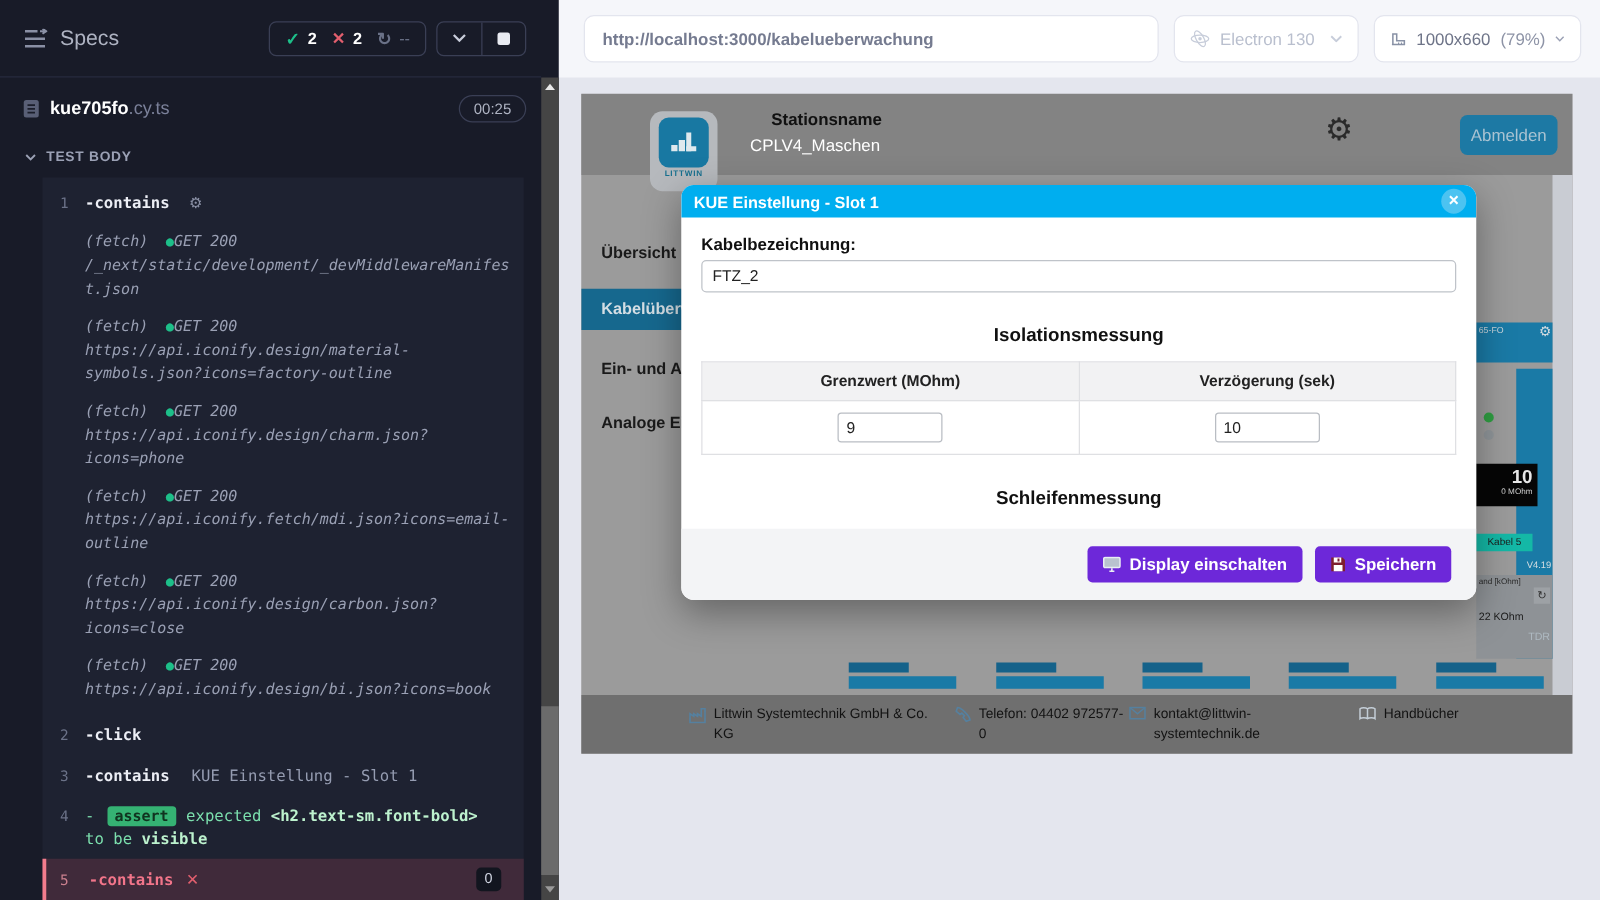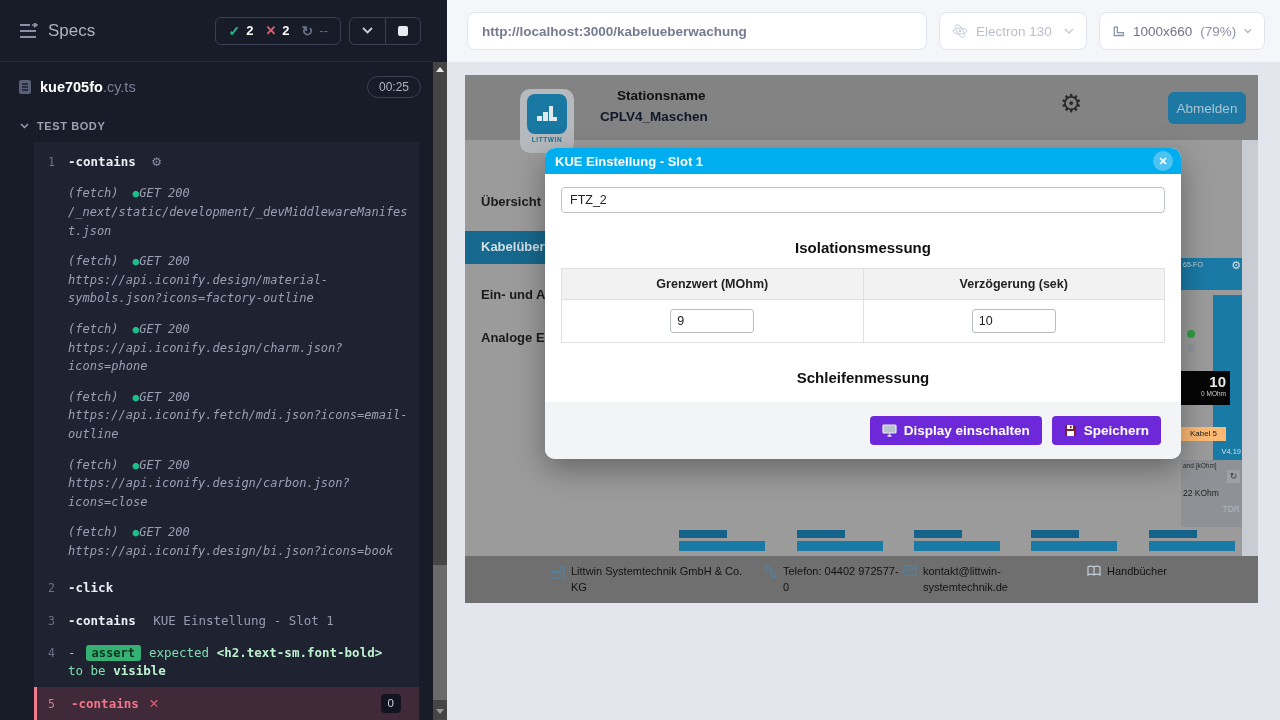--- a/index.html
+++ b/index.html
@@ -89,21 +89,21 @@
   
   .app { position:absolute; left:18px; top:13px; width:793px; height:528px;
          background:#9b9b9b; overflow:hidden; }
   .app-header { position:absolute; left:0; top:0; right:0; height:65px; background:#838383; }
   .logo-tile { position:absolute; left:55px; top:14px; width:54px; height:64px;
                background:#b6b9bd; border-radius:10px; z-index:3; text-align:center; padding-top:5px; }
   .logo-sq { width:40px; height:40px; background:#1878a2; border-radius:8px; margin:0 auto;
              display:flex; align-items:center; justify-content:center; }
   .logo-word { font-size:6.5px; font-weight:bold; color:#17708f; letter-spacing:.6px; margin-top:2px; }
   .station-label { position:absolute; left:152px; top:13px; font-size:13.5px; font-weight:bold; color:#111; }
-  .station-value { position:absolute; left:135px; top:34px; font-size:13.5px; color:#0f172a;font-weight:bold; }
+  .station-value { position:absolute; left:135px; top:34px; font-size:13.5px; color:#ffffff; }
   .app-gear { position:absolute; left:595px; top:14px; font-size:25px; color:#2a2a2a; cursor:pointer; }
   .logout-btn { position:absolute; left:703px; top:17px; width:78px; height:32px; background:#1d79a4;
                 border:none; border-radius:6px; color:#a9c3d2; font-size:13.5px;
                 font-family:"Liberation Sans", sans-serif; }
   .nav-item { position:absolute; left:16px; font-size:13px; font-weight:bold; color:#1a1a1a; white-space:nowrap; }
   .nav-sel { position:absolute; left:0; top:156px; width:90px; height:33px; background:#16688e; z-index:1; }
   .nav-sel span { position:absolute; left:16px; top:8px; color:#d4dee4; font-size:13px; font-weight:bold; white-space:nowrap; }
 
   
   .frag { position:absolute; left:716px; top:180px; width:61px; height:292px; z-index:2; }
@@ -111,21 +111,21 @@
               color:#c9d6dd; font-size:7px; padding:3px 2px; }
   .frag-gear { position:absolute; right:1px; top:4px; color:#d3dbe0; font-size:11px; }
   .frag-tall { position:absolute; left:32px; top:40px; width:29px; height:232px; background:#1a7aa6; }
   .led { position:absolute; left:6px; width:8px; height:8px; border-radius:50%; }
   .led-g { top:75px; background:#2f9e42; }
   .led-gray { top:89px; background:#8f9599; }
   .frag-display { position:absolute; left:0; top:116px; width:49px; height:34px; background:#060606;
                   color:#e8e8e8; text-align:right; padding:2px 4px; }
   .frag-val { font-size:15px; font-weight:bold; }
   .frag-unit { font-size:6.5px; color:#cfcfcf; }
-  .frag-chip { position:absolute; left:0; top:172px; width:45px; height:14px; background:#fdba74;
+  .frag-chip { position:absolute; left:0; top:172px; width:45px; height:14px; background:#14b8a6;
                color:#1c1c1c; font-size:8px; text-align:center; line-height:14px; }
   .frag-ver { position:absolute; right:1px; top:192px; color:#d7dee2; font-size:7.5px; }
   .frag-panel { position:absolute; left:0; top:205px; width:61px; height:67px; background:#8e9296;
                 font-size:6.5px; color:#2a2a2a; padding:2px 2px; }
   .frag-refresh { position:absolute; right:2px; top:10px; width:13px; height:13px; background:#9da1a5;
                   color:#333; font-size:9px; text-align:center; line-height:13px; }
   .frag-res { position:absolute; left:2px; top:28px; font-size:8.5px; color:#202020; }
   .frag-tdr { position:absolute; right:2px; top:44px; font-size:8.5px; color:#aeb9c1; }
 
   .app-scroll { position:absolute; left:777px; top:65px; width:16px; bottom:47px; background:#c9ccd3; }
@@ -426,20 +426,21 @@
           </div>
         </div>
       </div>
 
       <div class="modal">
         <div class="modal-header">
           <span>KUE Einstellung - Slot 1</span>
           <span class="modal-close">✕</span>
         </div>
         <div class="modal-body">
+          <div class="mb-label">Kabelbezeichnung:</div>
           <input class="mb-input" value="FTZ_2" style="">
 
           <div class="sec-heading">Isolationsmessung</div>
           <table class="sec">
             <tbody>
                 <tr>
               <th>Grenzwert (MOhm)</th>
               <th>Verzögerung (sek)</th>
             </tr>
             <tr>

